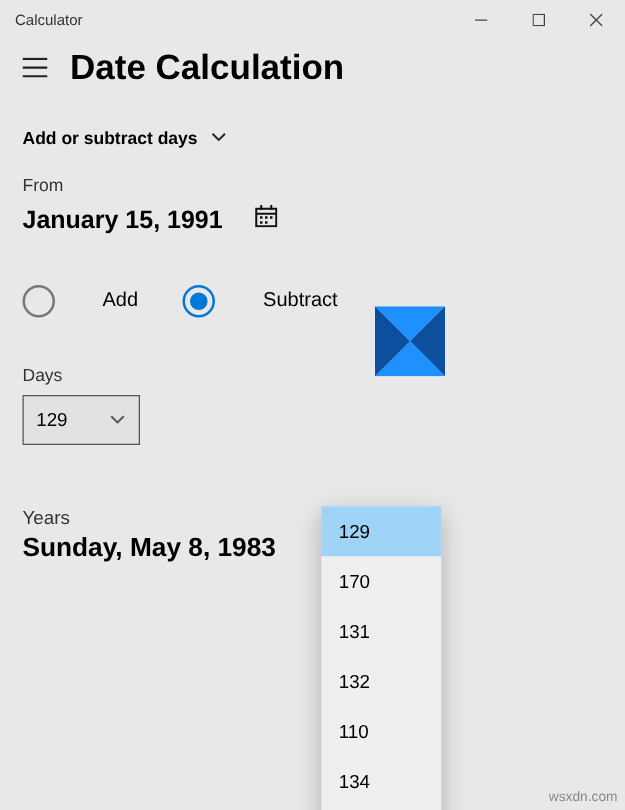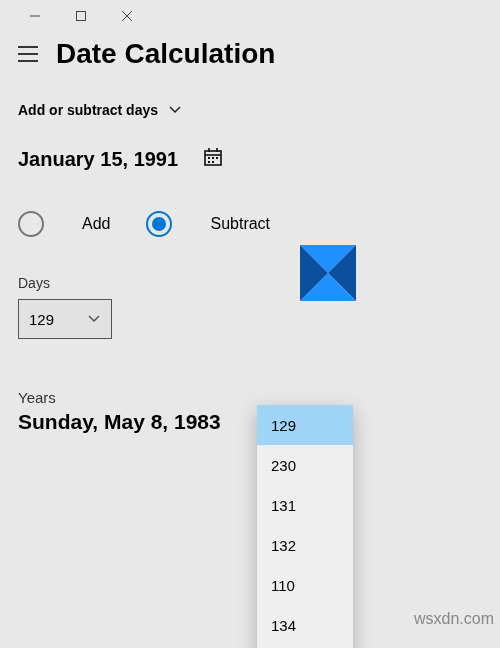--- a/index.html
+++ b/index.html
@@ -112,29 +112,30 @@
     }
     .dropdown-item.selected { background: #9fd4f7; }
     .result-block { padding: 40px 18px 10px 18px; }
     .result-label { font-size: 15px; color: #333; }
     .result-date {
       font-size: 21px; font-weight: 700;
       padding-top: 4px;
     }
     .watermark {
       position: absolute;
-      bottom: 20px; right: 6px;
-      font-size: 16px;
+      bottom: 4px; right: 6px;
+      font-size: 11px;
       color: #888;
     }
   </style>
 </head>
 <body>
 
 <div class="titlebar">
+  <span class="titlebar-title">Calculator</span>
   <div class="titlebar-btn">
     <svg width="10" height="10">
         <line x1="0" y1="5" x2="10" y2="5" stroke="#444" stroke-width="1"></line>
       </svg>
   </div>
   <div class="titlebar-btn">
     <svg width="10" height="10">
         <rect x="0.5" y="0.5" width="9" height="9" fill="none" stroke="#444" stroke-width="1"></rect>
       </svg>
   </div>
@@ -160,20 +161,21 @@
 <div class="mode-row">
   <span>Add or subtract days</span>
   <span class="chevron">
     <svg width="14" height="10">
         <polyline points="2,2 7,7 12,2" fill="none" stroke="#222" stroke-width="1.5"></polyline>
       </svg>
   </span>
 </div>
 
 <div class="from-block">
+  <div class="from-label">From</div>
   <div class="from-date-row">
     <span>January 15, 1991</span>
     <span>
       <svg width="18" height="18">
         <rect x="1" y="3" width="16" height="14" fill="none" stroke="#111" stroke-width="1.6"></rect>
         <line x1="1" y1="7" x2="17" y2="7" stroke="#111" stroke-width="1.6"></line>
         <line x1="5" y1="0" x2="5" y2="4" stroke="#111" stroke-width="1.6"></line>
         <line x1="13" y1="0" x2="13" y2="4" stroke="#111" stroke-width="1.6"></line>
         <rect x="4" y="9" width="2" height="2" fill="#111"></rect>
         <rect x="8" y="9" width="2" height="2" fill="#111"></rect>
@@ -214,21 +216,21 @@
       <span>129</span>
       <svg width="14" height="10">
           <polyline points="2,2 7,7 12,2" fill="none" stroke="#555" stroke-width="1.5"></polyline>
         </svg>
     </div>
   </div>
 </div>
 
 <div class="dropdown" id="days-dropdown">
     <div class="dropdown-item selected">129</div>
-    <div class="dropdown-item">230</div>
+    <div class="dropdown-item">170</div>
     <div class="dropdown-item">131</div>
     <div class="dropdown-item">132</div>
     <div class="dropdown-item">110</div>
     <div class="dropdown-item">134</div>
     <div class="dropdown-item">135</div>
   </div>
 
 <div class="result-block">
   <div class="result-label">Years</div>
   <div class="result-date">Sunday, May 8, 1983</div>

